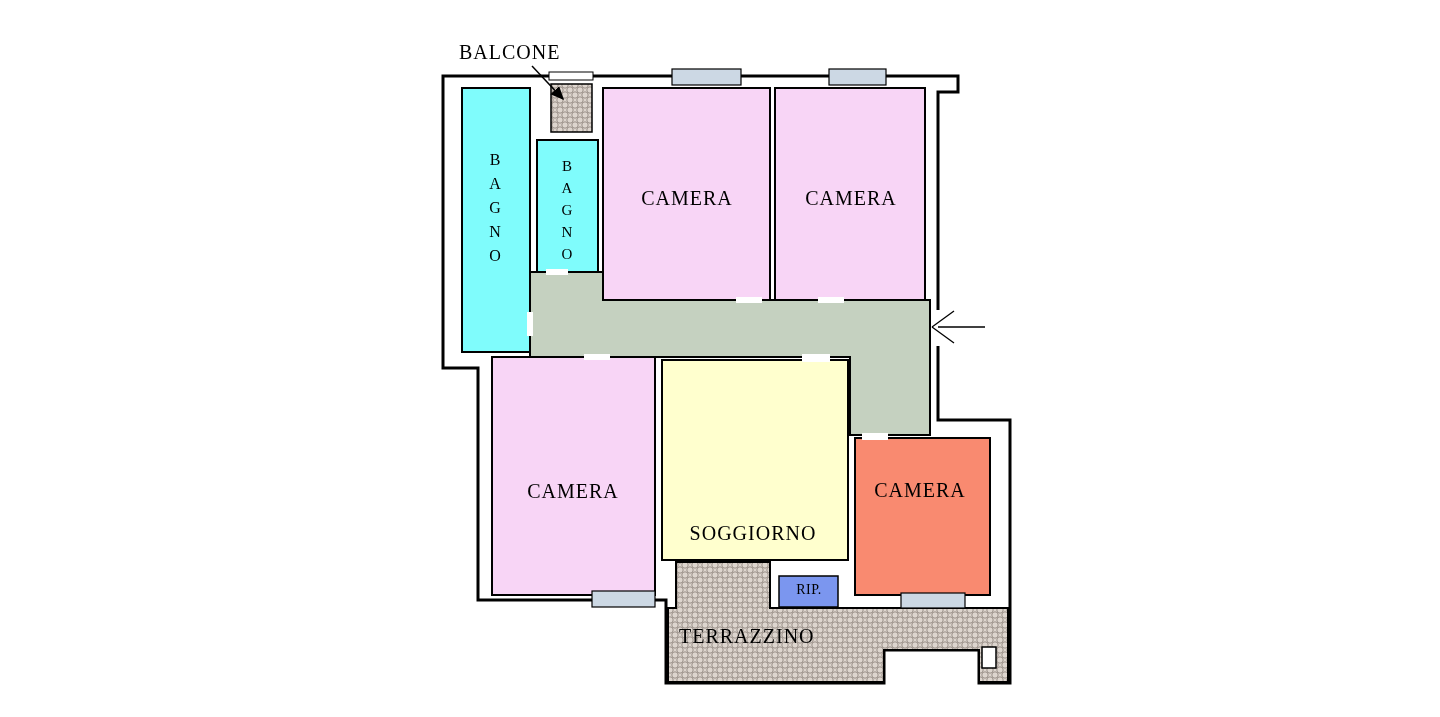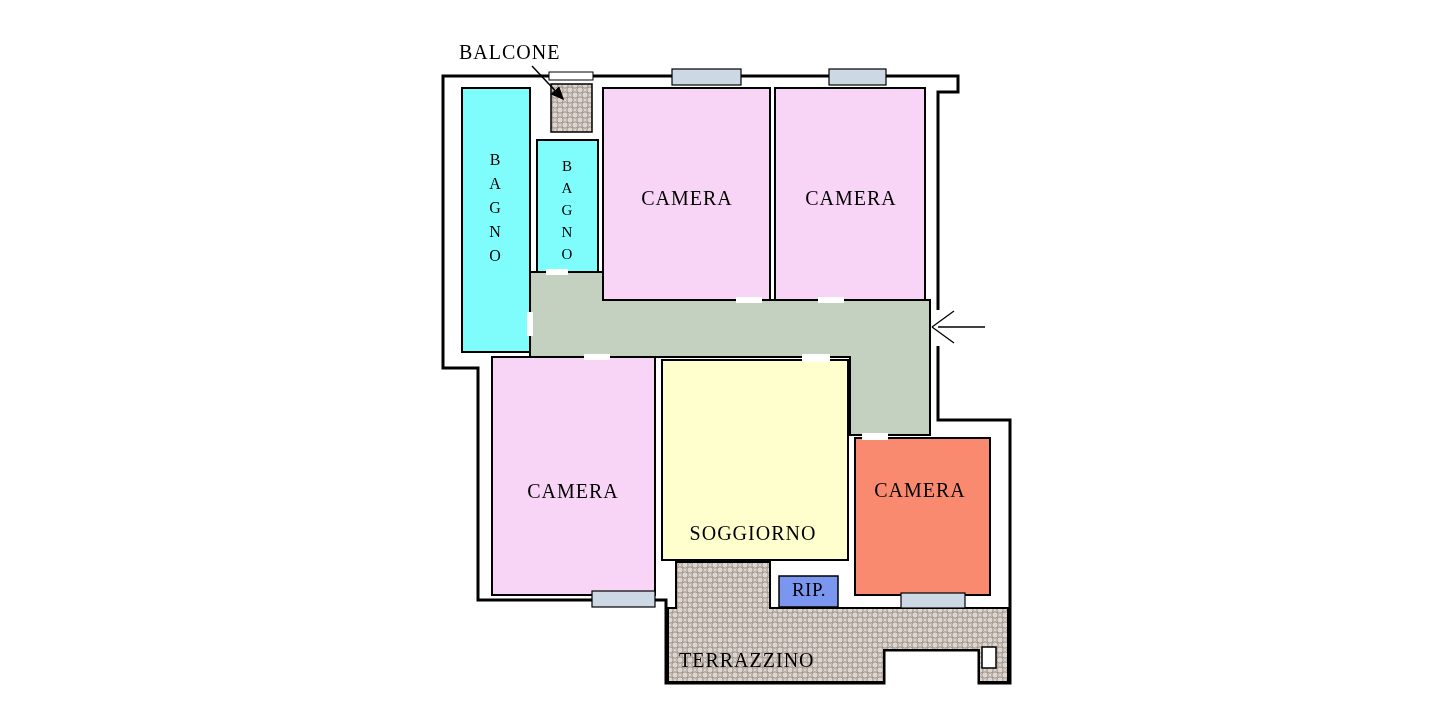--- a/index.html
+++ b/index.html
@@ -28,22 +28,22 @@
     letter-spacing:0;
   }
   #lbl-balcone    { left:459px; top:41px; }
   #lbl-bagno1     { left:483px; top:148px; width:24px; }
   #lbl-bagno2     { left:555px; top:155px; width:24px; font-size:15px; line-height:22px; }
   #lbl-camera1    { left:687px; top:198px; }
   #lbl-camera2    { left:851px; top:198px; }
   #lbl-camera3    { left:573px; top:491px; }
   #lbl-soggiorno  { left:753px; top:491px;margin-top:42px; }
   #lbl-cucina     { left:920px; top:490px; }
-  #lbl-rip        { left:809px; top:590px; font-size:19px; letter-spacing:0.5px; }
-  #lbl-terrazzino { left:679px; top:649px; }
+  #lbl-rip        { left:809px; top:590px; font-size:14px; letter-spacing:0.5px; }
+  #lbl-terrazzino { left:679px; top:625px; }
 </style>
 </head>
 <body>
 
 <div class="stage">
 
   <svg class="plan" width="1440" height="717" viewBox="0 0 1440 717">
     <defs>
       <pattern id="hatch" width="10" height="10" patternUnits="userSpaceOnUse">
         <rect width="10" height="10" fill="#ddd5ce"></rect>

